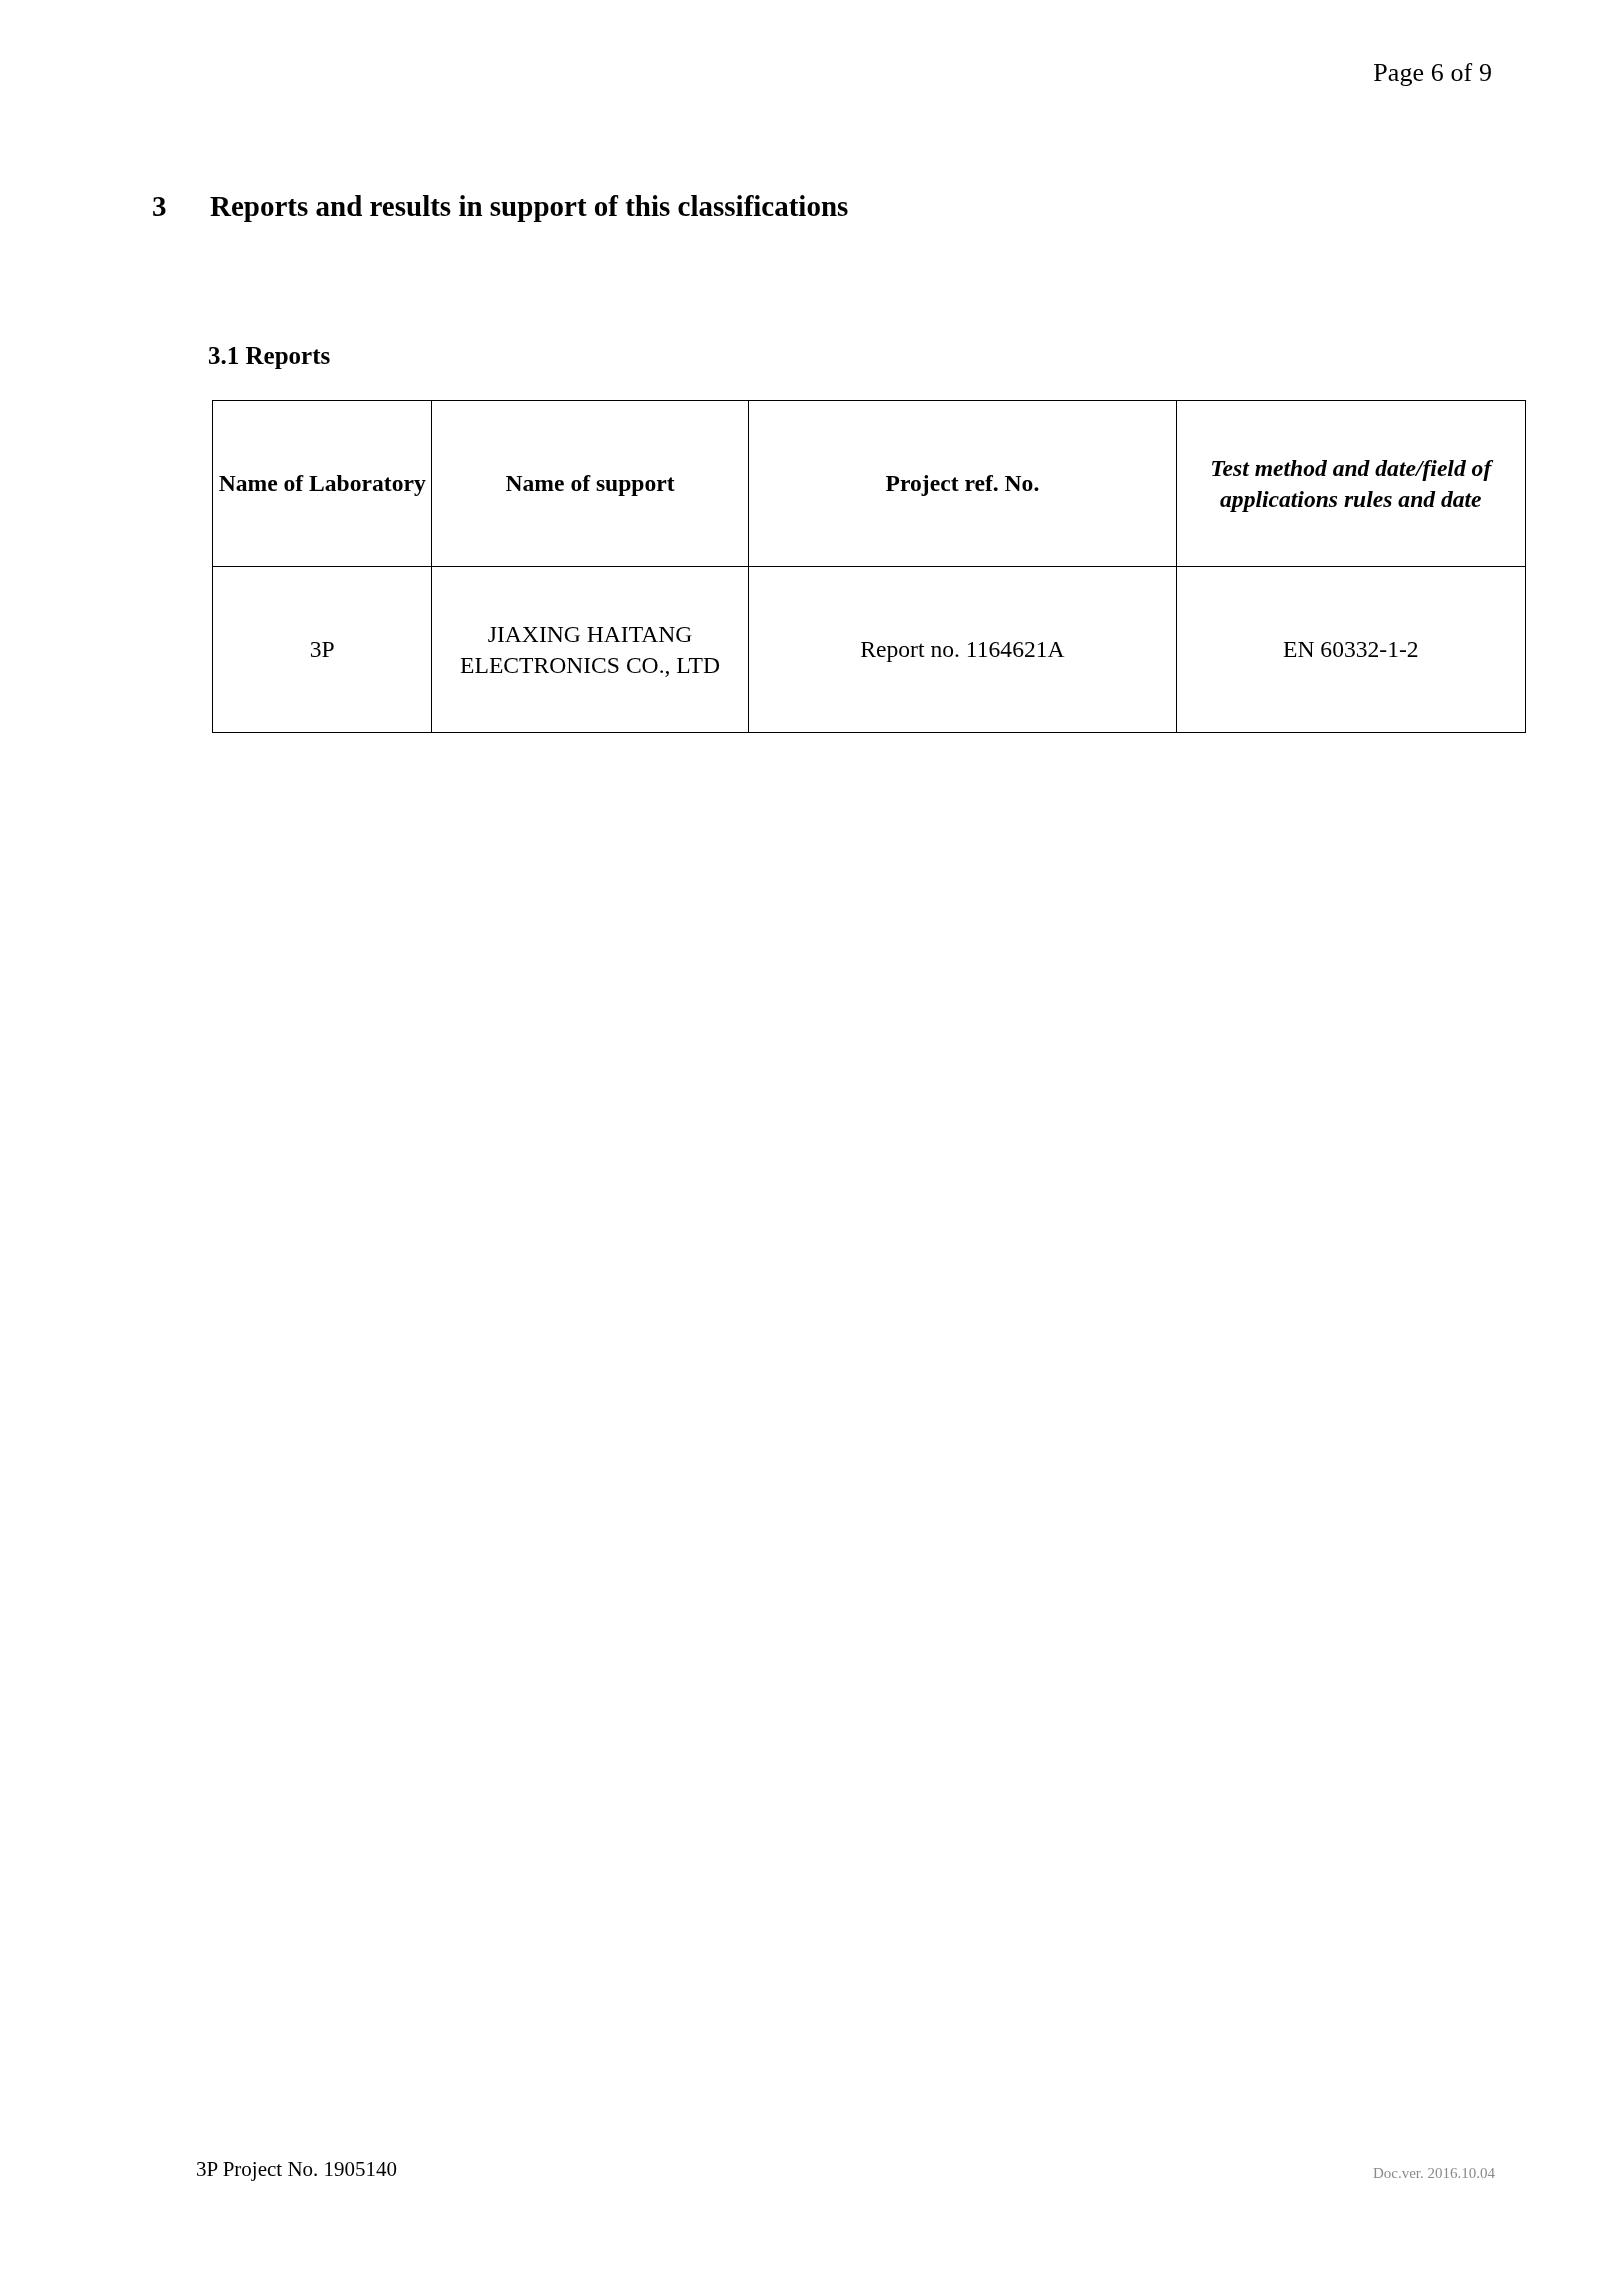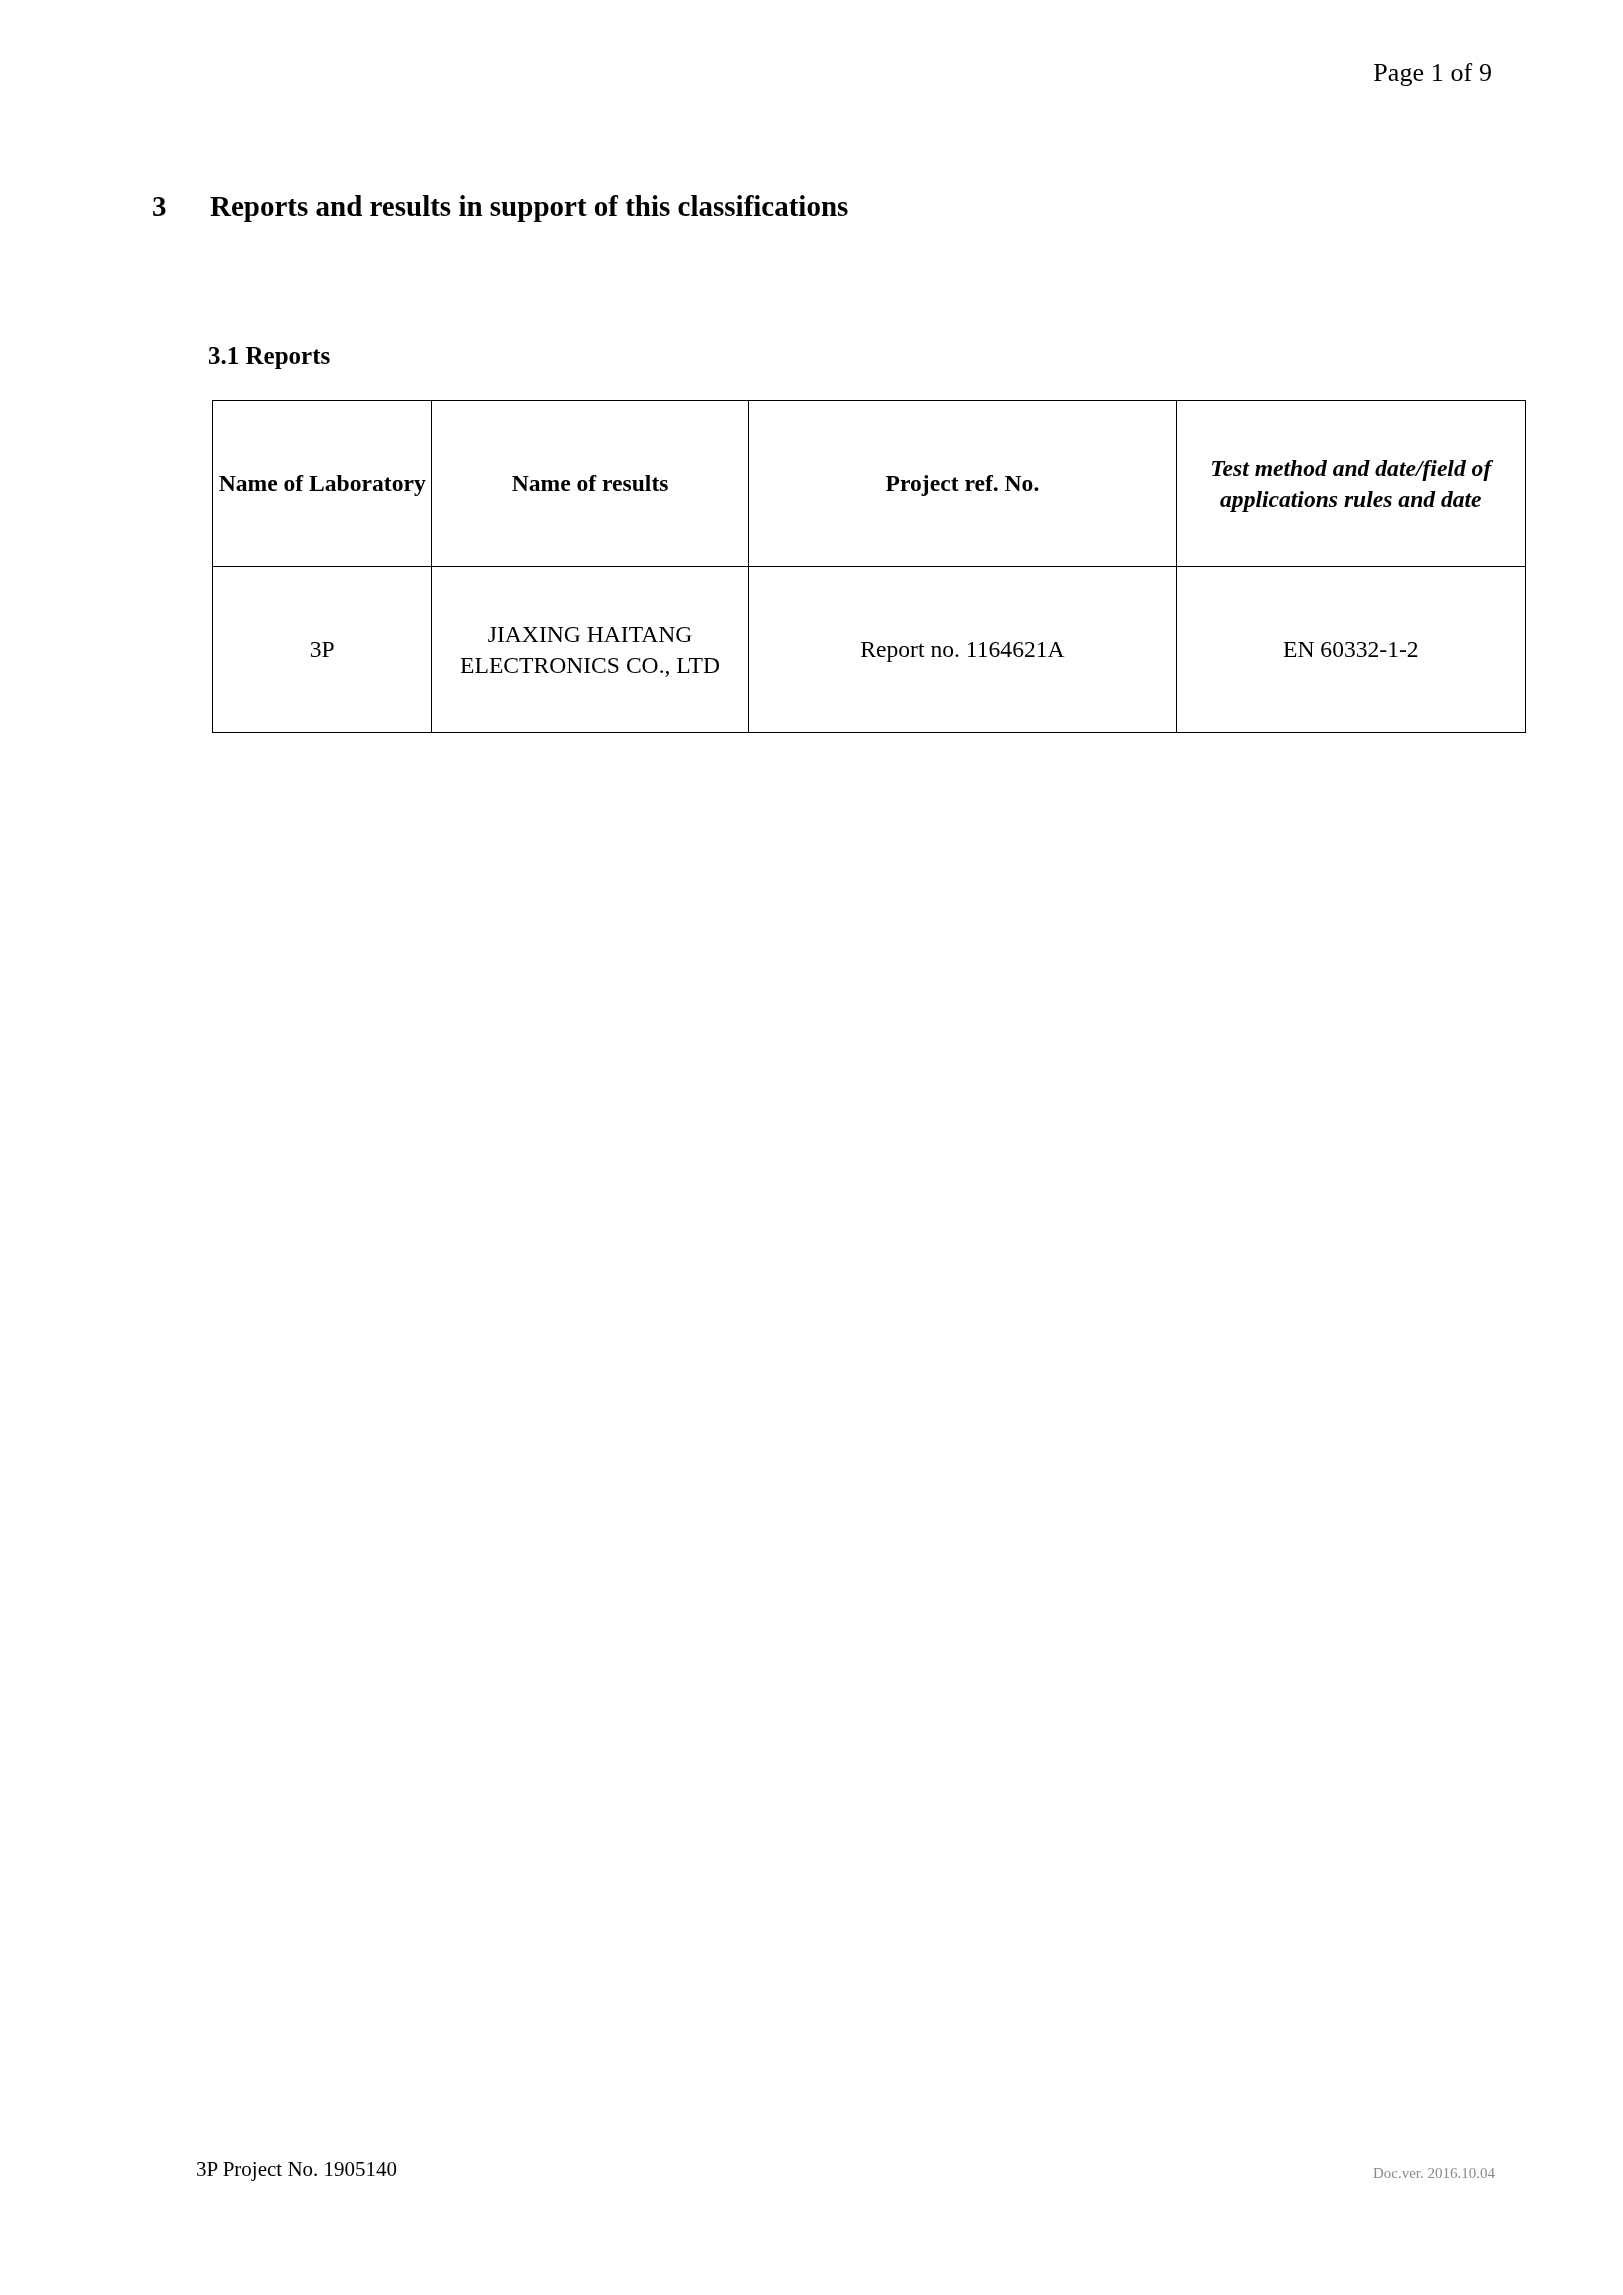--- a/index.html
+++ b/index.html
@@ -95,33 +95,33 @@
     font-size: 15px;
     color: #8a8a8a;
     white-space: nowrap;
   }
 </style>
 </head>
 <body>
 
 <div class="page">
 
-  <div class="page-header">Page 1 of 9</div>
+  <div class="page-header">Page 6 of 9</div>
 
   <div class="section-heading">
     <span class="num">3</span><span>Reports and results in support of this classifications</span>
   </div>
 
   <div class="subsection-heading">3.1 Reports</div>
 
   <table class="report-table">
     <thead>
       <tr>
         <th class="col-lab">Name of Laboratory</th>
-        <th class="col-sponsor">Name of results</th>
+        <th class="col-sponsor">Name of support</th>
         <th class="col-ref">Project ref. No.</th>
         <th class="col-method">Test method and date/field of applications rules and date</th>
       </tr>
     </thead>
     <tbody>
       <tr>
         <td>3P</td>
         <td>JIAXING HAITANG ELECTRONICS CO., LTD</td>
         <td>Report no. 1164621A</td>
         <td>EN 60332-1-2</td>

